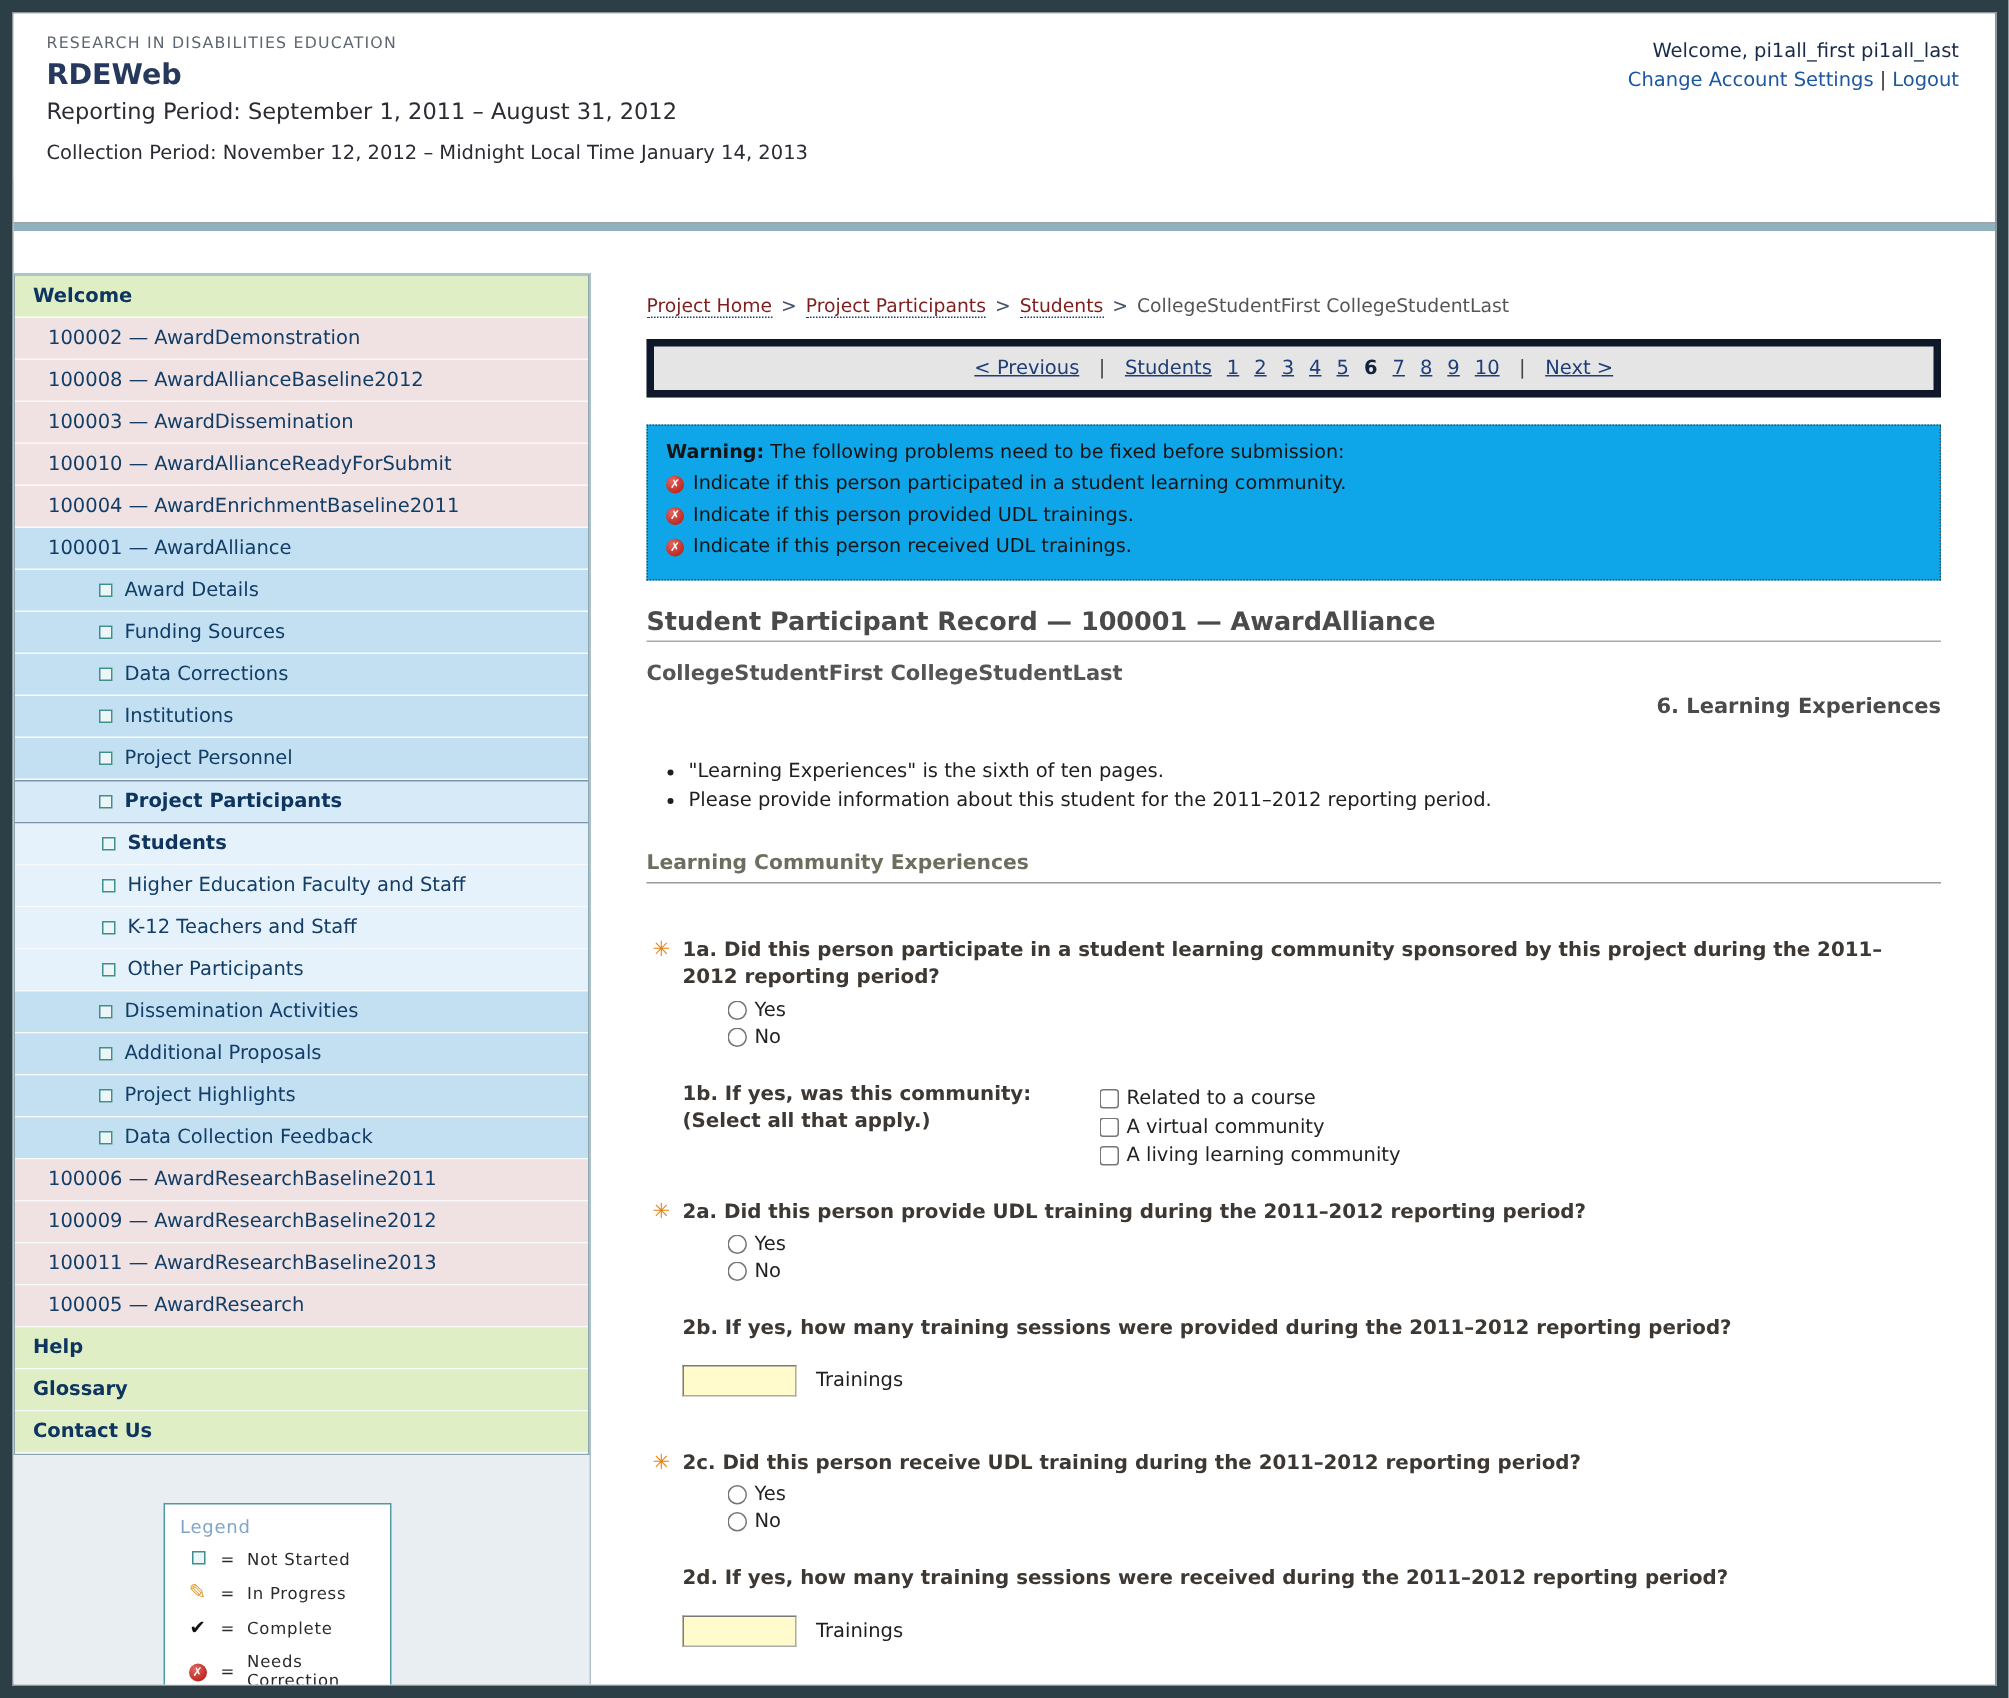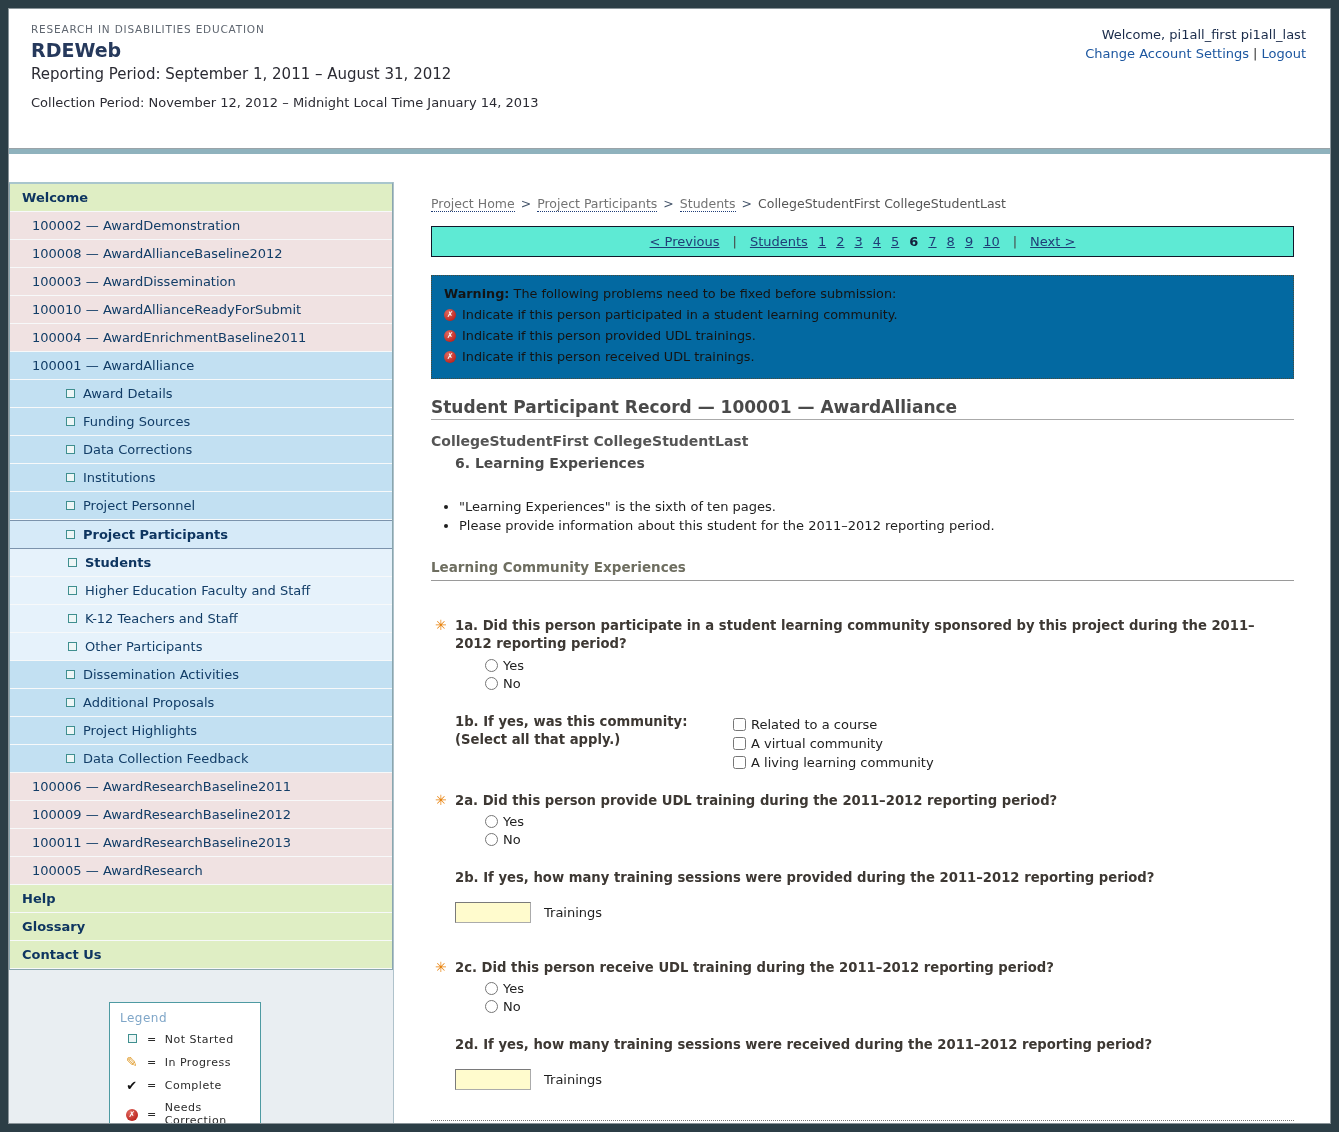--- a/index.html
+++ b/index.html
@@ -58,35 +58,35 @@
   .pencil { color:#E09A28; font-size:14px; }
   .chk { color:#111; font-size:13px; font-weight:bold; }
   .err-dot { display:inline-block; width:12px; height:12px; border-radius:50%;
              background:radial-gradient(circle at 35% 30%, #E0685E, #B20F0A);
              color:#fff; font-size:8px; font-weight:bold; line-height:12px; text-align:center;
              font-family:"DejaVu Sans",sans-serif; }
   .req-star { color:#E8820C; font-size:14px; font-weight:bold; }
   
   .main { flex:1; background:#fff; padding:14px 36px 20px 37px; overflow:hidden; }
   .breadcrumb { font-size:12.5px; color:#555; }
-  .breadcrumb a { color:#737373; text-decoration:none; border-bottom:1px dotted #1F3D77; cursor:pointer; }
+  .breadcrumb a { color:#7f1d1d; text-decoration:none; border-bottom:1px dotted #1F3D77; cursor:pointer; }
   .bc-sep { color:#44546A; margin:0 6px; }
-  .pagebar { margin-top:15px; background:#5eead4; border:1px solid #0f172a; padding:7px 0; text-align:center;
+  .pagebar { margin-top:15px; background:#e5e5e5; border:5px solid #0f172a; padding:7px 0; text-align:center;
              font-size:13px; color:#1F3D77; }
   .pagebar a { color:#1F3D77; text-decoration:underline; cursor:pointer; margin:0 5px; }
   .pagebar .cur { font-weight:bold; color:#14213C; margin:0 5px; }
   .pagebar .psep { color:#444; margin:0 8px; }
-  .warnbox { margin-top:18px; background:#0369a1; border:1px dotted #4A4A3A; padding:10px 12px 14px 12px; font-size:12.8px; color:#141414; }
+  .warnbox { margin-top:18px; background:#0ea5e9; border:1px dotted #4A4A3A; padding:10px 12px 14px 12px; font-size:12.8px; color:#141414; }
   .warn-title { font-weight:bold; }
   .warn-item { margin-top:6px; display:flex; align-items:center; }
   .warn-item .err-dot { margin-right:6px; flex:none; }
   .page-title { margin-top:18px; font-size:17px; font-weight:bold; color:#4A4A4A;
                 border-bottom:1px solid #AAA; padding-bottom:2px; }
   .student-name { margin-top:13px; font-size:14px; font-weight:bold; color:#555; }
-  .part-heading { margin:6px 0 0 24px; font-size:14px; font-weight:bold; color:#4A4A4A; }
+  .part-heading { margin:6px 0 0 24px; font-size:14px; font-weight:bold; color:#4A4A4A;text-align:right; }
   .intro { margin:28px 0 0 28px; }
   .intro li { margin-top:4px; font-size:13px; color:#1E1E1E; }
   .sec-heading { margin-top:26px; font-size:13.5px; font-weight:bold; color:#6E6E60;
                  border-bottom:1px solid #9A9A9A; padding-bottom:5px; }
   .question { position:relative; padding-left:24px; max-width:860px; }
   .q1 { margin-top:36px; } .q2 { margin-top:22px; }
   .question .req { position:absolute; left:4px; top:0; }
   .q-text { font-weight:bold; color:#3D3833; font-size:13.2px; line-height:1.4; }
   .opts { margin:4px 0 0 30px; }
   .opt { display:flex; align-items:center; margin-top:3px; font-size:13px; color:#222; }

